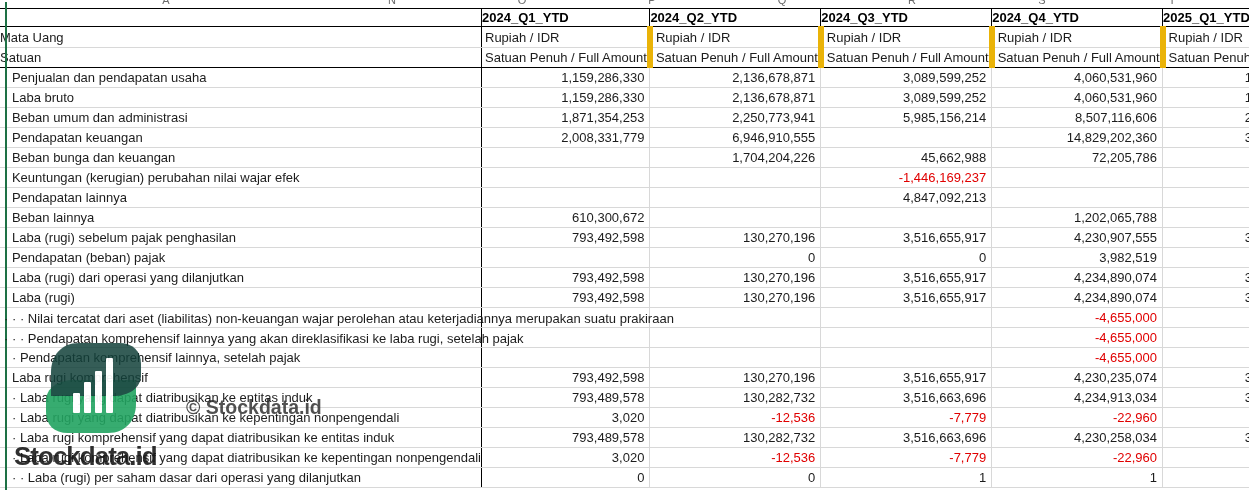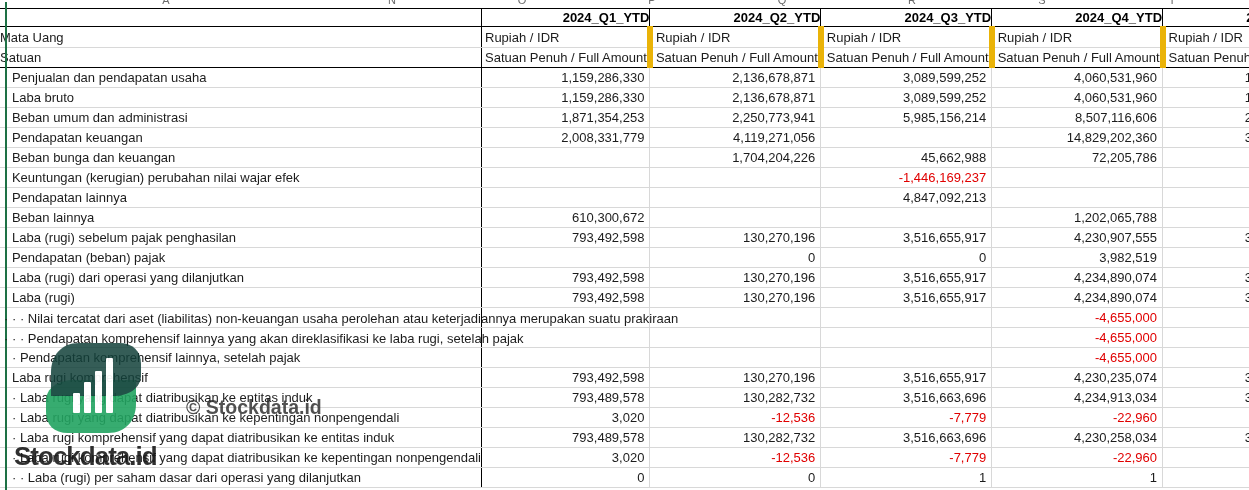--- a/index.html
+++ b/index.html
@@ -9,21 +9,21 @@
   .letters{position:absolute;left:0;top:0;width:1249px;height:8px;overflow:hidden}
   .letters span{position:absolute;top:-6px;font-size:11px;color:#6a6a6a;transform:translateX(-50%)}
   
   .greenline{position:absolute;left:5px;top:2px;width:2px;height:488px;background:var(--green-line,#1e7145);z-index:4}
   table{position:absolute;left:0;top:8px;border-collapse:collapse;table-layout:fixed;font-size:13px}
   td{padding:0;overflow:hidden;white-space:nowrap;vertical-align:middle;background:transparent}
   tr.hd{height:18px}
   tr.meta1{height:21px}
   tr.meta2{height:20px}
   tr.d{height:20px}
-  td.h{border:1.5px solid #000;text-align:right;font-weight:700;color:#000}
+  td.h{border:1.5px solid #000;text-align:left;font-weight:700;color:#000}
   td.hlabel{border-top:1.5px solid #000;border-bottom:1.5px solid #000;border-right:1.5px solid #000}
   td.spacer{border-bottom:1px solid var(--grid,#d8d8d8)}
   td.hspacer{border:none}
   tr.meta1 td.rl,tr.meta2 td.rl{padding-left:0;border-right:1px solid #000;border-bottom:1px solid var(--grid,#d8d8d8)}
   tr.meta1 td.mv,tr.meta2 td.mv{padding-left:3px;border-right:6px solid #eab308;border-bottom:1px solid var(--grid,#d8d8d8)}
   tr.meta2 td.rl,tr.meta2 td.mv{border-bottom:1.5px solid #000}
   tr.d td.lab{padding-left:4px;border-right:1px solid #000;border-bottom:1px solid var(--grid,#d8d8d8)}
   tr.d td.v{text-align:right;padding-right:5px;border-right:1px solid var(--grid,#d8d8d8);border-bottom:1px solid var(--grid,#d8d8d8)}
   td.v.neg{color:var(--neg,#e00000)}
   tr.d td.lab.spill{overflow:visible;position:relative}
@@ -115,21 +115,21 @@
           <td class="v">1,871,354,253</td>
           <td class="v">2,250,773,941</td>
           <td class="v">5,985,156,214</td>
           <td class="v">8,507,116,606</td>
           <td class="v">2,123,935,782</td>
         </tr>
         <tr class="d">
           <td class="spacer"></td>
           <td class="lab">· Pendapatan keuangan</td>
           <td class="v">2,008,331,779</td>
-          <td class="v">4,119,271,056</td>
+          <td class="v">6,946,910,555</td>
           <td class="v"></td>
           <td class="v">14,829,202,360</td>
           <td class="v">3,820,328,415</td>
         </tr>
         <tr class="d">
           <td class="spacer"></td>
           <td class="lab">· Beban bunga dan keuangan</td>
           <td class="v"></td>
           <td class="v">1,704,204,226</td>
           <td class="v">45,662,988</td>
@@ -195,21 +195,21 @@
           <td class="lab">· Laba (rugi)</td>
           <td class="v">793,492,598</td>
           <td class="v">130,270,196</td>
           <td class="v">3,516,655,917</td>
           <td class="v">4,234,890,074</td>
           <td class="v">3,357,908,184</td>
         </tr>
         <tr class="d">
           <td class="spacer"></td>
           <td class="lab spill">
-            <span class="sp">· · · Nilai tercatat dari aset (liabilitas) non-keuangan usaha perolehan atau keterjadiannya merupakan suatu prakiraan</span>
+            <span class="sp">· · · Nilai tercatat dari aset (liabilitas) non-keuangan wajar perolehan atau keterjadiannya merupakan suatu prakiraan</span>
           </td>
           <td class="v"></td>
           <td class="v"></td>
           <td class="v"></td>
           <td class="v neg">-4,655,000</td>
           <td class="v"></td>
         </tr>
         <tr class="d">
           <td class="spacer"></td>
           <td class="lab spill">

